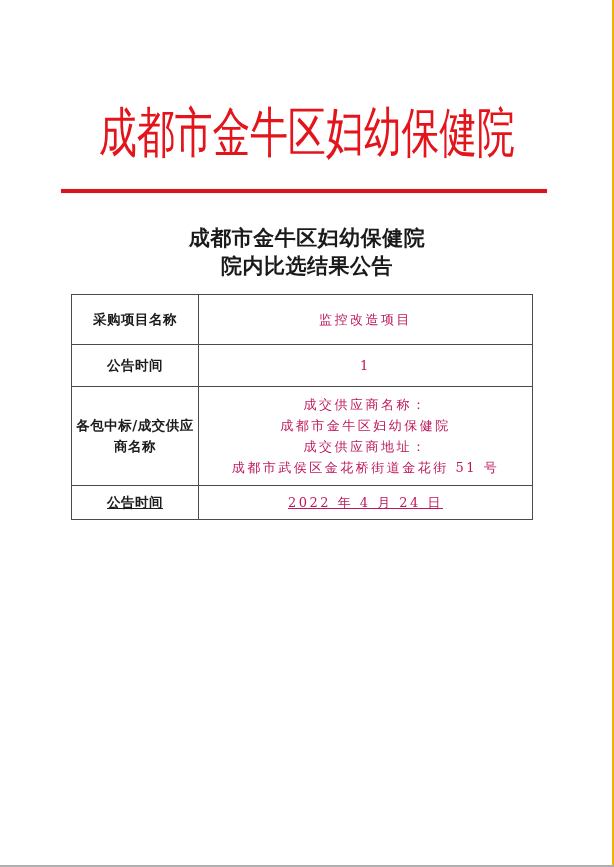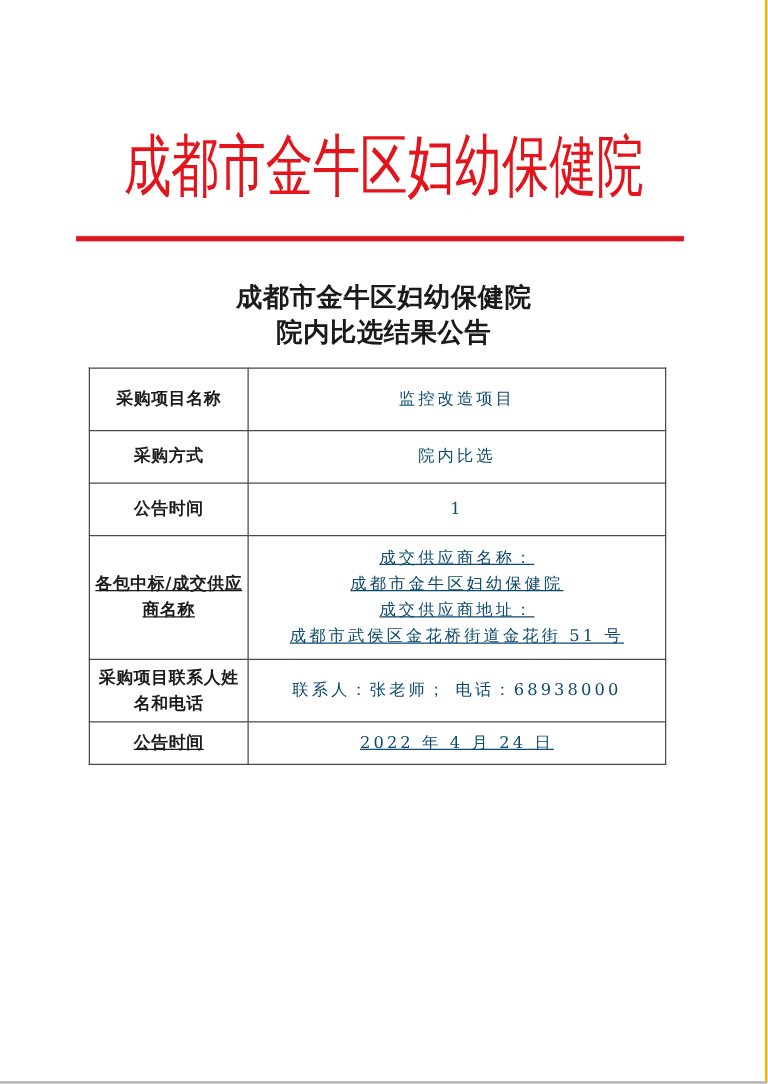--- a/index.html
+++ b/index.html
@@ -85,28 +85,28 @@
       font-weight: bold;
       font-size: 13.5px;
       line-height: 21px;
       color: #1c1c1c;
       letter-spacing: 0.5px;
     }
     td.value {
       font-family: "DejaVu Serif", "Liberation Serif", serif;
       font-size: 13px;
       line-height: 21px;
-      color: #0c4a6e;
+      color: #be185d;
       letter-spacing: 2.5px;
     }
     tr.r1 td { height: 49px; }
     tr.r2 td { height: 41px; }
     tr.r3 td { height: 41px; }
     tr.r4 td { height: 41px; }
-    tr.r5 td { height: 98px; text-decoration: underline; }
+    tr.r5 td { height: 98px; }
     tr.r6 td { height: 36px; }
     tr.r7 td { height: 49px; }
     tr.r8 td { height: 33px; text-decoration: underline; }
     .line { display: block; }
   </style>
 </head>
 <body>
 
 <div class="page">
 
@@ -120,41 +120,33 @@
     <div>成都市金牛区妇幼保健院</div>
     <div>院内比选结果公告</div>
   </div>
 
   <table class="info">
     <tbody>
         <tr class="r1">
       <td class="label">采购项目名称</td>
       <td class="value">监控改造项目</td>
     </tr>
-    <tr class="r2">
-      <td class="label">采购方式</td>
-      <td class="value">院内比选</td>
-    </tr>
     <tr class="r4">
       <td class="label">公告时间</td>
       <td class="value">1</td>
     </tr>
     <tr class="r5">
       <td class="label">各包中标/成交供应商名称</td>
       <td class="value">
         <span class="line">成交供应商名称：</span>
         <span class="line">成都市金牛区妇幼保健院</span>
         <span class="line">成交供应商地址：</span>
         <span class="line">成都市武侯区金花桥街道金花街 51 号</span>
       </td>
     </tr>
-    <tr class="r7">
-      <td class="label">采购项目联系人姓名和电话</td>
-      <td class="value">联系人：张老师；  电话：68938000</td>
-    </tr>
     <tr class="r8">
       <td class="label">公告时间</td>
       <td class="value">2022 年 4 月 24 日</td>
     </tr>
   </tbody>
     </table>
 
 </div>
 
 </body></html>

